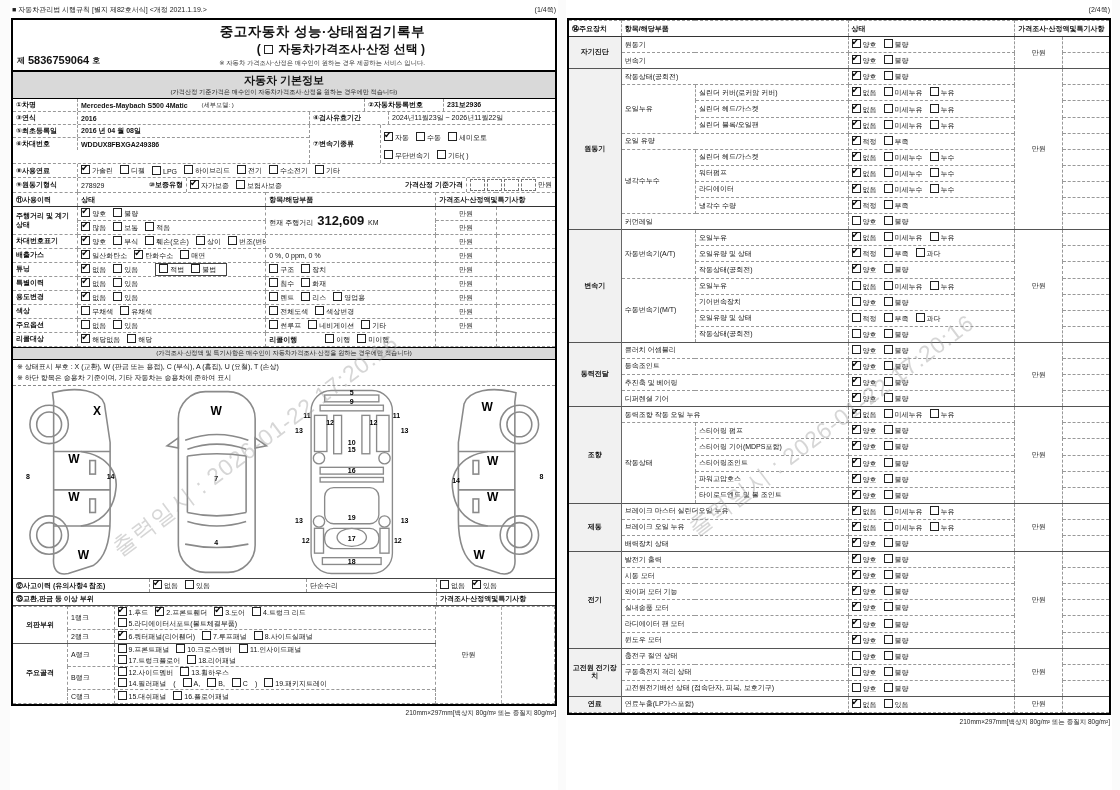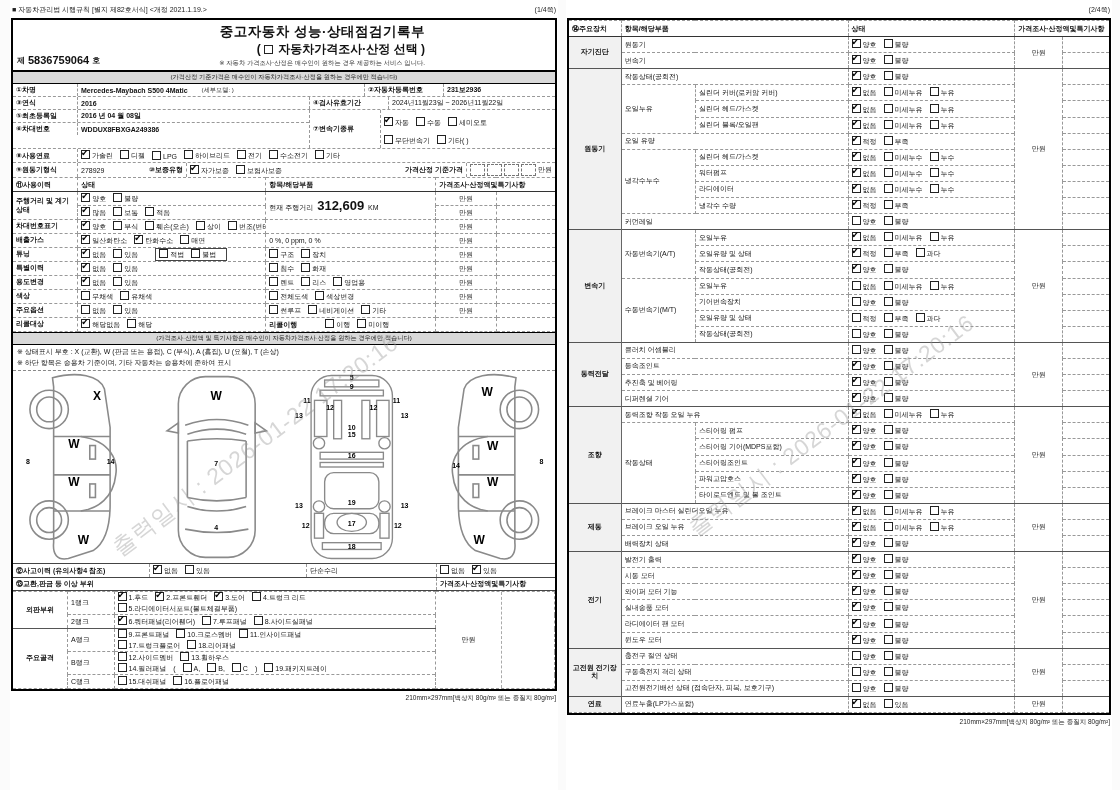--- a/index.html
+++ b/index.html
@@ -81,20 +81,21 @@
           <span class="cb"></span>
           <span>자동차가격조사·산정 선택</span>
           <span>)</span>
         </div>
         <div class="t3">※ 자동차 가격조사·산정은 매수인이 원하는 경우 제공하는 서비스 입니다.</div>
       </div>
       <div style="width:130px;"></div>
     </div>
 
     <div class="bar" style="border-top:none;">
+      <div class="bt">자동차 기본정보</div>
       <div class="bs">(가격산정 기준가격은 매수인이 자동차가격조사·산정을 원하는 경우에만 적습니다)</div>
     </div>
 
     <div>
       <div class="flexrow">
         <div class="fl" style="width:58px;">①차명</div>
         <div class="vline" style="flex:1;font-weight:bold;">
           <span>Mercedes-Maybach S500 4Matic</span>
           <span class="sub2" style="margin-left:14px;font-weight:normal;">(세부모델:  )</span>
         </div>

